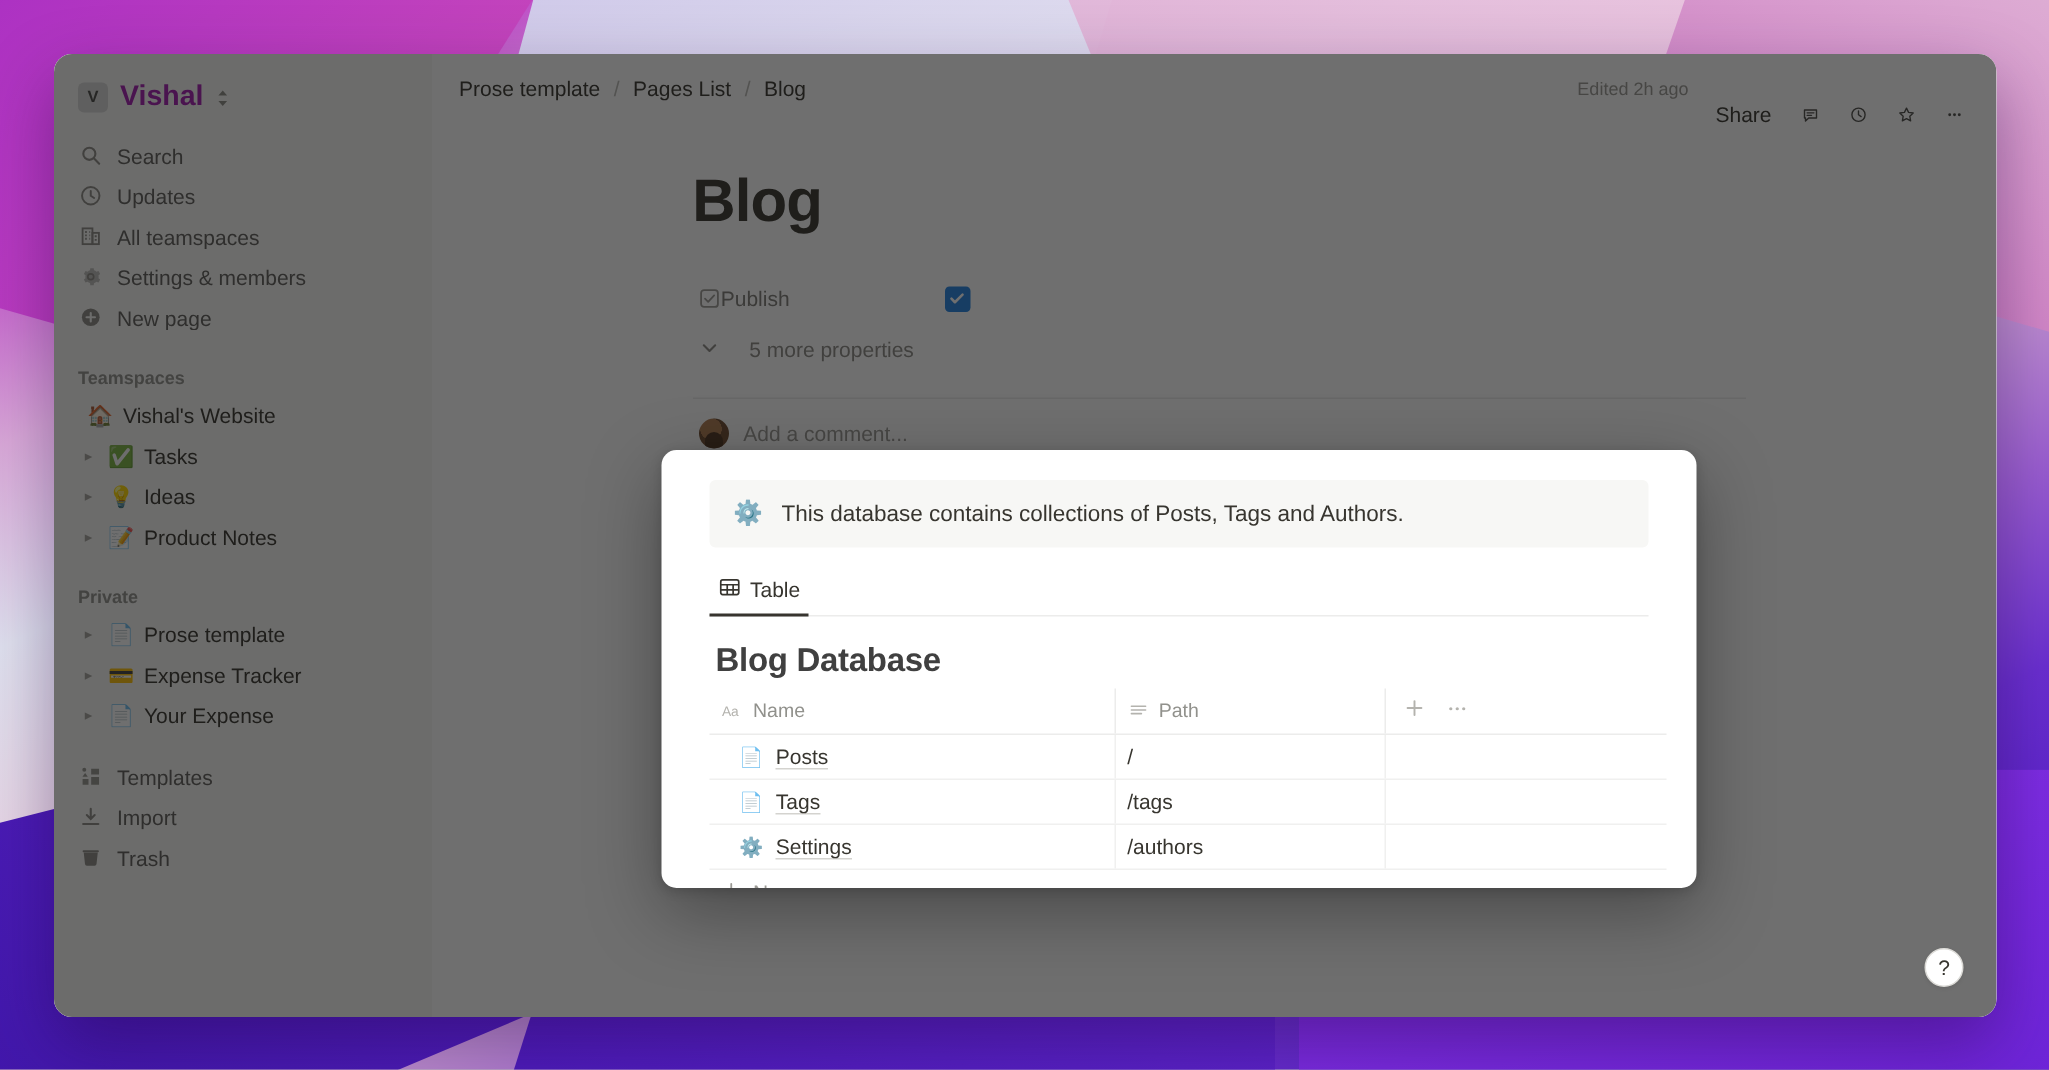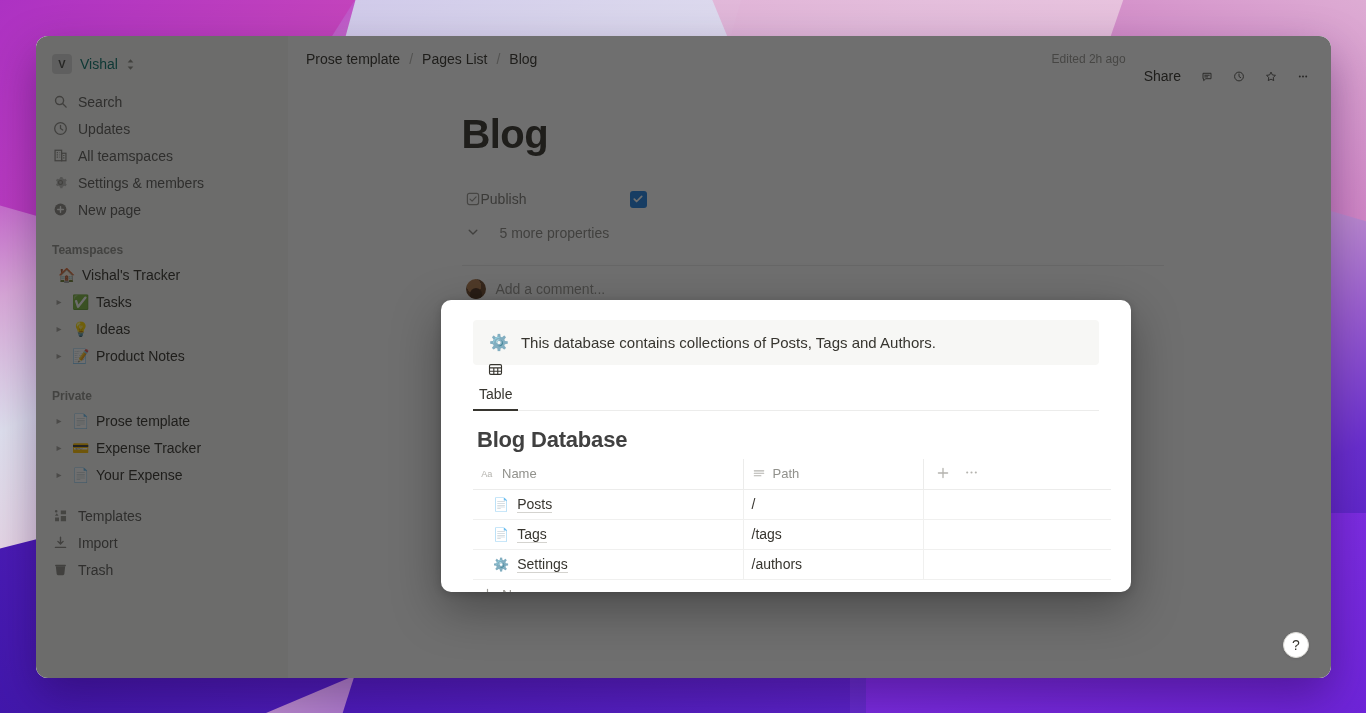--- a/index.html
+++ b/index.html
@@ -80,21 +80,21 @@
     margin: 4px 8px 8px 8px; padding: 6px 8px;
     border-radius: 5px; cursor: pointer;
   }
   .ws-avatar {
     width: 20px; height: 20px; border-radius: 4px;
     background: #d8d8d6; color: #4a4a46;
     font-size: 11px; font-weight: 600;
     display: flex; align-items: center; justify-content: center;
     flex: none;
   }
-  .ws-name { font-weight: 400; font-size: 14px; color: #0f766e; }
+  .ws-name { font-weight: 700; font-size: 19px; color: #a21caf; }
   .ws-chev { color: #8d8d86; font-size: 9px; line-height: 1;
              display:flex; flex-direction:column; gap:1px; }
 
   .nav-item {
     display: flex; align-items: center; gap: 9px;
     margin: 0 8px; padding: 4px 8px;
     border-radius: 4px; cursor: pointer;
     color: #5f5e5a; font-size: 14px;
     height: 27px;
   }
@@ -213,21 +213,21 @@
     border-bottom: 1px solid #ececeb;
     margin-top: 14px; height: 32px;
   }
   .view-tab {
     display: flex; align-items: center; gap: 6px;
     font-size: 14px; color: #37352f;
     padding: 4px 6px 7px 6px; cursor: pointer;
     border-bottom: 2px solid transparent;
     margin-bottom: -1px;
   }
-  .view-tab.active { border-bottom-color: #37352f; font-weight: 500; flex-direction: column; }
+  .view-tab.active { border-bottom-color: #37352f; font-weight: 500; }
 
   .db-title {
     font-size: 22px; font-weight: 700; color: #404040;
     margin: 16px 0 6px 4px; letter-spacing: -.2px;
   }
   table.db { width: 100%; border-collapse: collapse; table-layout: fixed; }
   table.db th, table.db td {
     text-align: left; font-weight: 400; font-size: 14px;
     height: 30px; padding: 0 8px;
   }
@@ -339,21 +339,21 @@
           </svg>
       </span>
       <span class="lbl">New page</span>
     </div>
 
     <div class="section-label">Teamspaces</div>
 
     <div class="tree-item">
       <span class="tree-caret no-caret"></span>
       <span class="tree-emoji">🏠</span>
-      <span class="tree-label">Vishal's Tracker</span>
+      <span class="tree-label">Vishal's Website</span>
     </div>
     <div class="tree-item">
       <span class="tree-caret">▸</span>
       <span class="tree-emoji">✅</span>
       <span class="tree-label">Tasks</span>
     </div>
     <div class="tree-item">
       <span class="tree-caret">▸</span>
       <span class="tree-emoji">💡</span>
       <span class="tree-label">Ideas</span>

